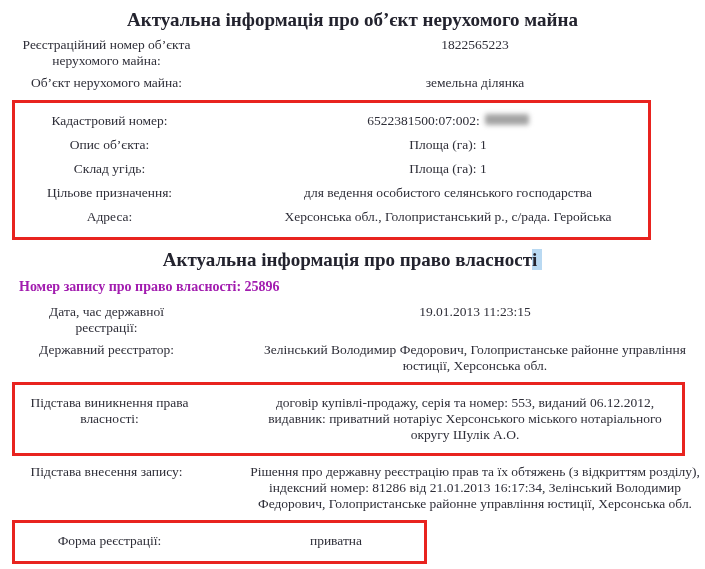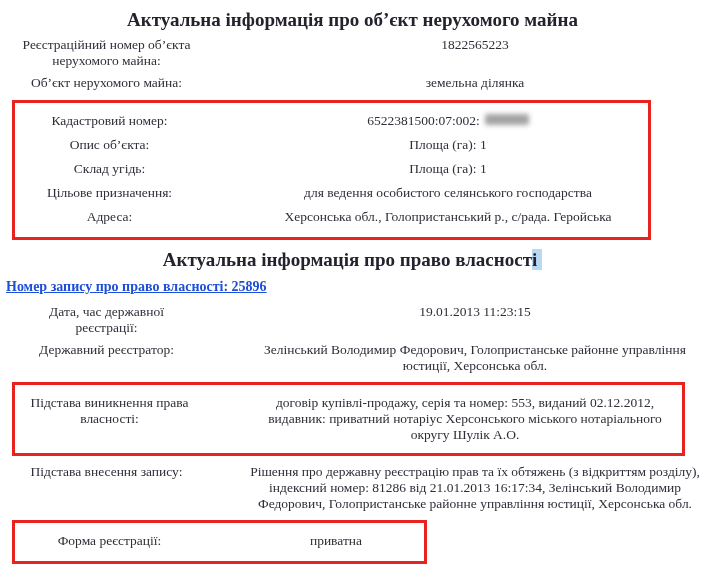--- a/index.html
+++ b/index.html
@@ -36,24 +36,23 @@
     padding: 2px 0 4px 0;
   }
   .redbox .row { padding-left: 7px; margin: 8px 0; }
   .redbox1 { margin-top: 9px; margin-right: 54px; margin-bottom: 7px; }
   .redbox2 { margin-top: 8px; margin-right: 20px; margin-bottom: 8px; padding-bottom: 2px; }
   .redbox3 { margin-top: 8px; margin-right: 278px; }
   .redbox3 .row .value { white-space: nowrap; }
   .record-line {
     font-weight: bold;
     font-size: 14px;
-    padding-left: 6px;
+    padding-left: 19px;
     margin: 11px 0 9px 0;
-    color: #1d4ed8;
-    text-decoration: underline;
+    color: #a21caf;
   }
   .hl-char { background: #b9d9f2; padding-right: 5px; }
   .redacted-blob {
     display: inline-block;
     width: 44px; height: 11px;
     background: #a3a3a3;
     border-radius: 2px;
     filter: blur(2.5px);
     margin-left: 5px;
   }
@@ -108,21 +107,21 @@
   </div>
 
   <div class="row">
     <div class="label">Державний реєстратор:</div>
     <div class="value">Зелінський Володимир Федорович, Голопристанське районне управління юстиції, Херсонська обл.</div>
   </div>
 
   <div class="redbox redbox2">
     <div class="row">
       <div class="label">Підстава виникнення права власності:</div>
-      <div class="value">договір купівлі-продажу, серія та номер: 553, виданий 02.12.2012, видавник: приватний нотаріус Херсонського міського нотаріального округу Шулік А.О.</div>
+      <div class="value">договір купівлі-продажу, серія та номер: 553, виданий 06.12.2012, видавник: приватний нотаріус Херсонського міського нотаріального округу Шулік А.О.</div>
     </div>
   </div>
 
   <div class="row">
     <div class="label">Підстава внесення запису:</div>
     <div class="value">Рішення про державну реєстрацію прав та їх обтяжень (з відкриттям розділу), індексний номер: 81286 від 21.01.2013 16:17:34, Зелінський Володимир Федорович, Голопристанське районне управління юстиції, Херсонська обл.</div>
   </div>
 
   <div class="redbox redbox3">
     <div class="row">

